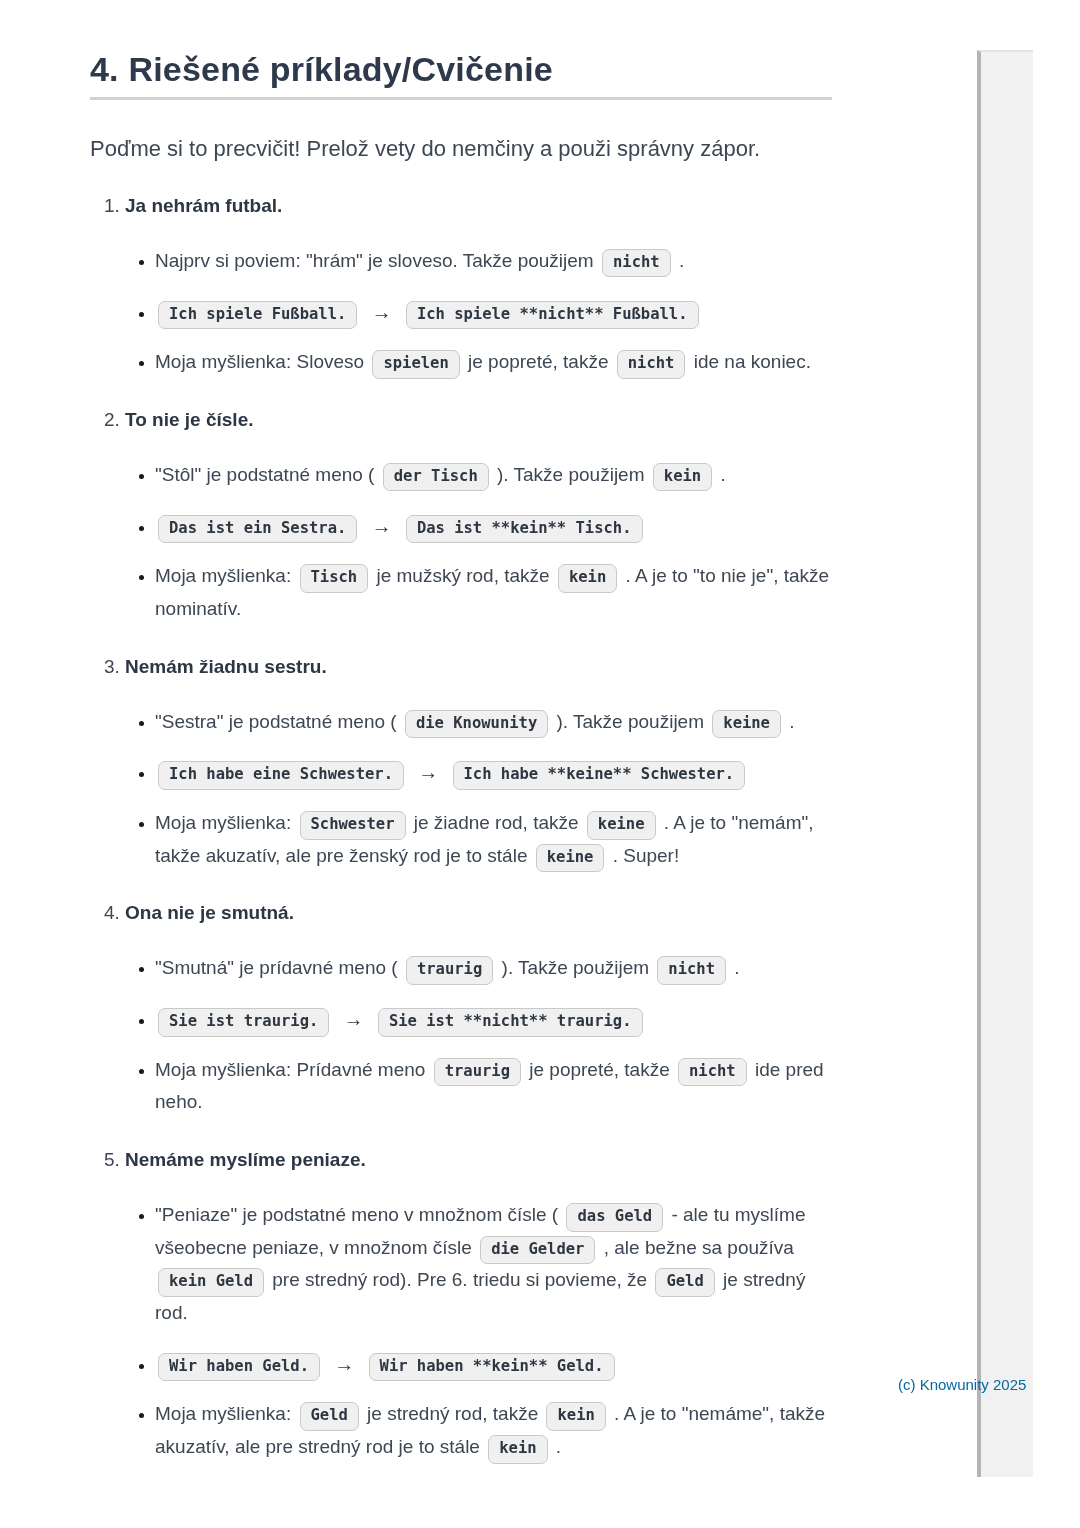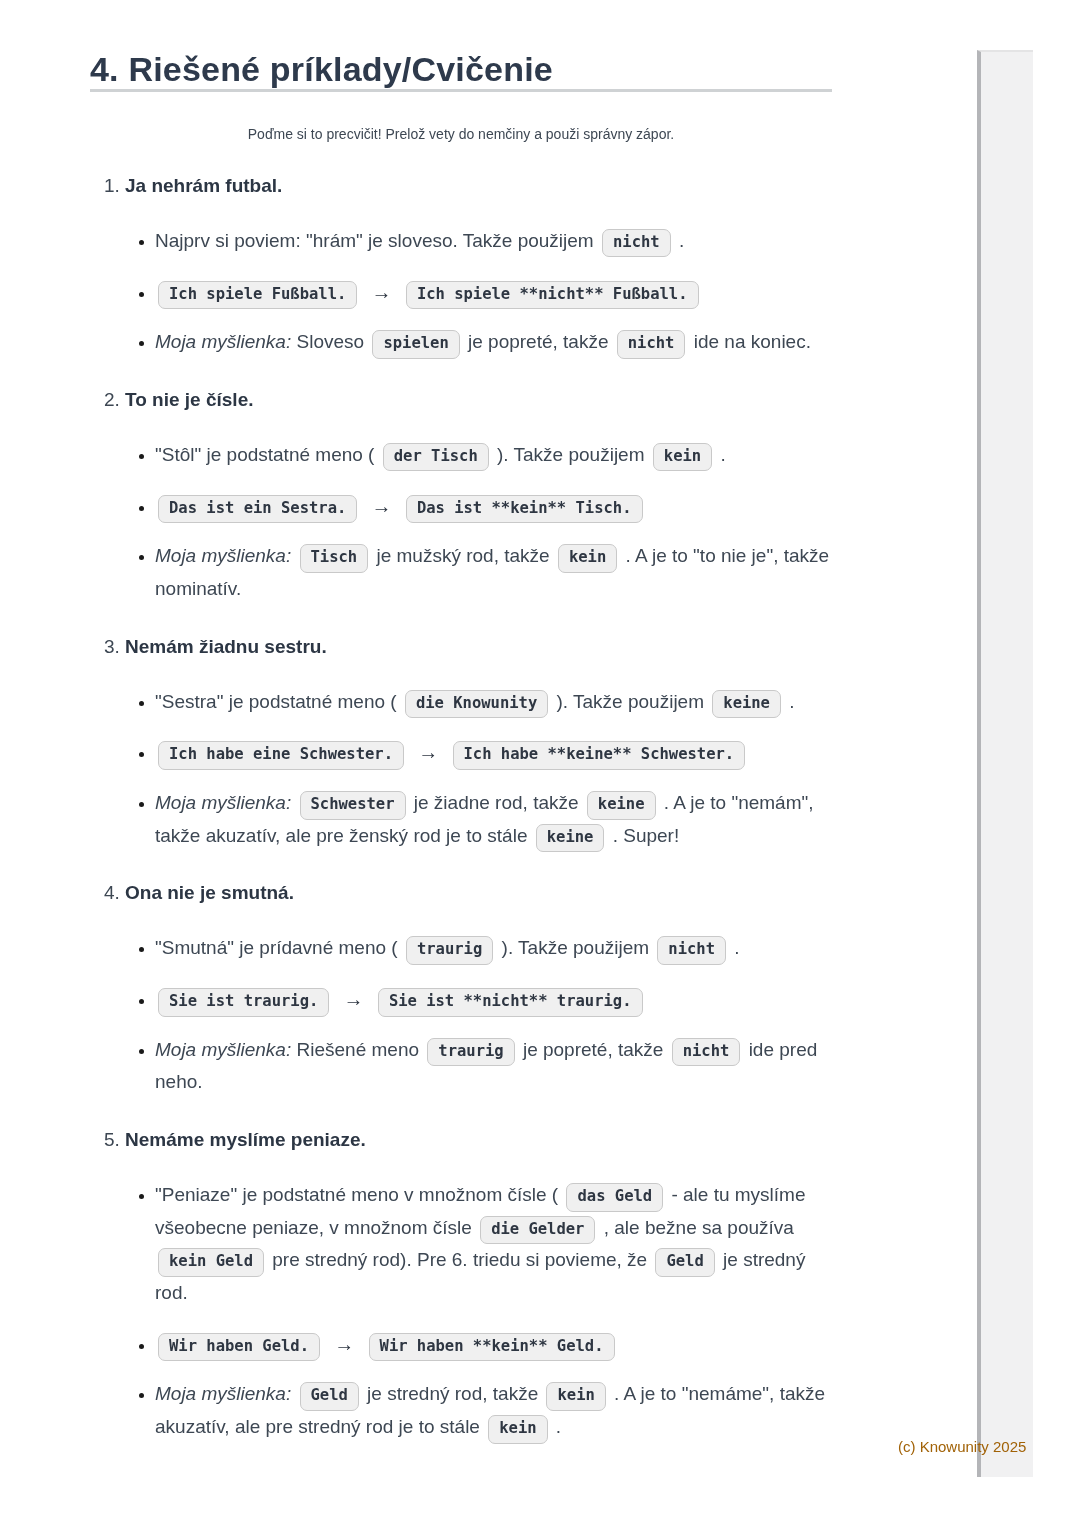--- a/index.html
+++ b/index.html
@@ -14,29 +14,28 @@
   .content {
     position:absolute;
     left:90px; top:50px;
     width:742px;
   }
   .page-title {
     font-size:34px;
     font-weight:bold;
     color:#2e3a4c;
     letter-spacing:0.2px;
-    padding-bottom:0;
+    padding-bottom:8px;
     border-bottom:3px solid #cfd2d4;
   }
   .intro {
     margin-top:32px;
-    font-size:14px;
+    font-size:22px;
     line-height:1.5;
     color:#3d4753;
-    text-align:center;
   }
   ol.exercise-list {
     margin-top:30px;
     padding-left:35px;
     list-style:decimal;
   }
   ol.exercise-list > li {
     font-size:19px;
     color:#2f3845;
     margin-bottom:30px;
@@ -52,21 +51,21 @@
     list-style:disc;
   }
   ul.bullets > li {
     font-weight:normal;
     color:#3d4753;
     font-size:19px;
     line-height:1.72;
     margin-bottom:17px;
   }
   ul.bullets > li::marker { color:#1a1a1a; font-size:16px; }
-  .lead-italic { font-style:italic; }
+  .lead-italic { }
   .chip {
     display:inline-block;
     font-family:"DejaVu Sans Mono", monospace;
     font-weight:bold;
     font-size:15.5px;
     color:#2e3642;
     background:#f0f0f0;
     border:1px solid #c9c9c9;
     border-radius:7px;
     padding:1px 10px 3px 10px;
@@ -84,23 +83,23 @@
     position:absolute;
     left:977px; top:50px;
     width:56px; height:1427px;
     background:#f1f1f2;
     border-left:4px solid #b4b5b8;
     border-top:2px solid #e4e4e5;
     z-index:1;
   }
   .footer-credit {
     position:absolute;
-    left:898px; top:1438px;
+    left:898px; top:1376px;
     font-size:15px;
-    color:#a16207;
+    color:#0369a1;
     z-index:2;
     white-space:nowrap;
   }
 </style>
 </head>
 <body>
 
 <div class="content">
   <h1 class="page-title">4. Riešené príklady/Cvičenie</h1>
   <p class="intro">Poďme si to precvičit! Prelož vety do nemčiny a použi správny zápor.</p>
@@ -116,21 +115,21 @@
           <li><span class="lead-italic">Moja myšlienka:</span> <span class="chip">Tisch</span> <span>je mužský rod, takže</span> <span class="chip">kein</span> <span>. A je to "to nie je", takže nominatív.</span></li>
         </ul></li>
       <li><span class="exercise-heading">Nemám žiadnu sestru.</span><ul class="bullets">
           <li><span>"Sestra" je podstatné meno (</span> <span class="chip">die Knowunity</span> <span>). Takže použijem</span> <span class="chip">keine</span> <span>.</span></li>
           <li><span class="chip">Ich habe eine Schwester.</span> <span class="arrow">→</span> <span class="chip">Ich habe **keine** Schwester.</span></li>
           <li><span class="lead-italic">Moja myšlienka:</span> <span class="chip">Schwester</span> <span>je žiadne rod, takže</span> <span class="chip">keine</span> <span>. A je to "nemám", takže akuzatív, ale pre ženský rod je to stále</span> <span class="chip">keine</span> <span>. Super!</span></li>
         </ul></li>
       <li><span class="exercise-heading">Ona nie je smutná.</span><ul class="bullets">
           <li><span>"Smutná" je prídavné meno (</span> <span class="chip">traurig</span> <span>). Takže použijem</span> <span class="chip">nicht</span> <span>.</span></li>
           <li><span class="chip">Sie ist traurig.</span> <span class="arrow">→</span> <span class="chip">Sie ist **nicht** traurig.</span></li>
-          <li><span class="lead-italic">Moja myšlienka:</span> <span>Riešené meno</span> <span class="chip">traurig</span> <span>je popreté, takže</span> <span class="chip">nicht</span> <span>ide pred neho.</span></li>
+          <li><span class="lead-italic">Moja myšlienka:</span> <span>Prídavné meno</span> <span class="chip">traurig</span> <span>je popreté, takže</span> <span class="chip">nicht</span> <span>ide pred neho.</span></li>
         </ul></li>
       <li><span class="exercise-heading">Nemáme myslíme peniaze.</span><ul class="bullets">
           <li><span>"Peniaze" je podstatné meno v množnom čísle (</span> <span class="chip">das Geld</span> <span>- ale tu myslíme všeobecne peniaze, v množnom čísle</span> <span class="chip">die Gelder</span> <span>, ale bežne sa používa</span> <span class="chip">kein Geld</span> <span>pre stredný rod). Pre 6. triedu si povieme, že</span> <span class="chip">Geld</span> <span>je stredný rod.</span></li>
           <li><span class="chip">Wir haben Geld.</span> <span class="arrow">→</span> <span class="chip">Wir haben **kein** Geld.</span></li>
           <li><span class="lead-italic">Moja myšlienka:</span> <span class="chip">Geld</span> <span>je stredný rod, takže</span> <span class="chip">kein</span> <span>. A je to "nemáme", takže akuzatív, ale pre stredný rod je to stále</span> <span class="chip">kein</span> <span>.</span></li>
         </ul></li>
     </ol>
 </div>
 
 <div class="side-strip"></div>

